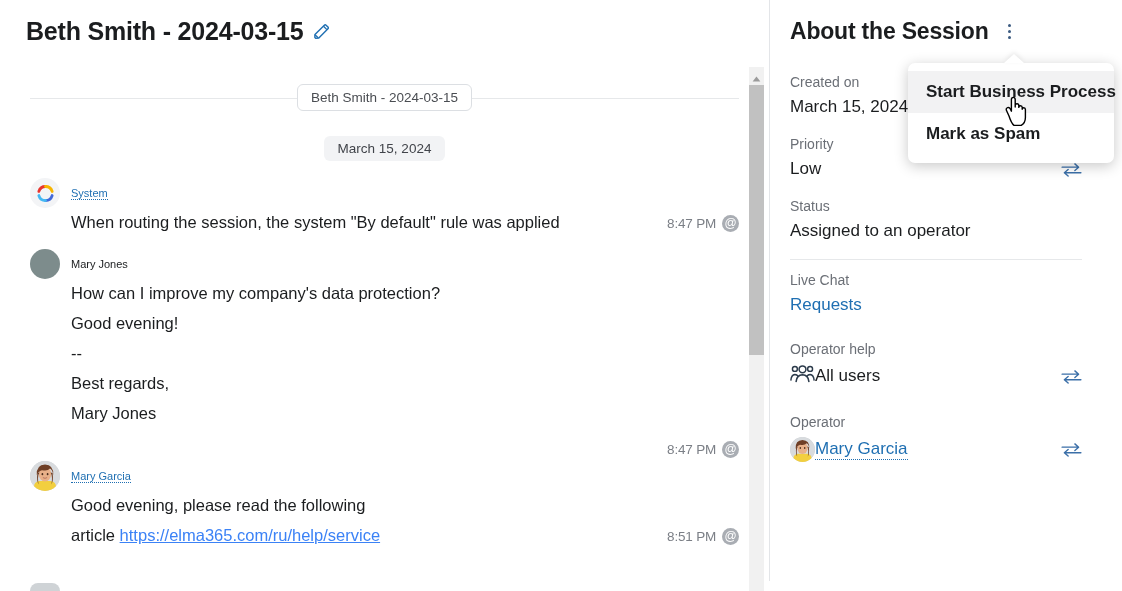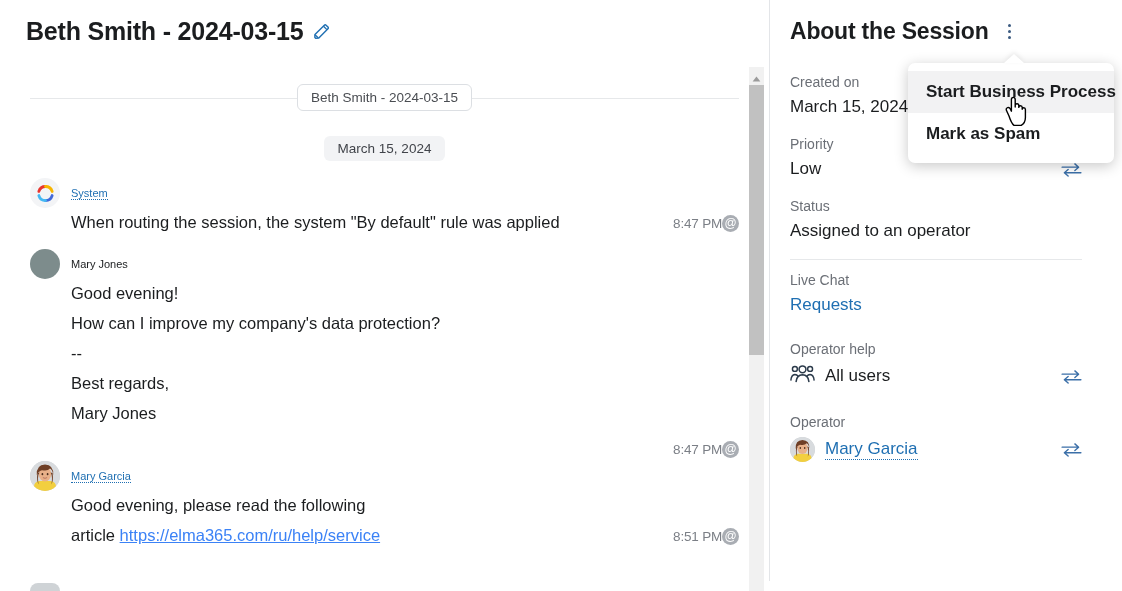--- a/index.html
+++ b/index.html
@@ -98,21 +98,21 @@
   .line {
     font-size: 16.5px;
     color: #1b1d1f;
     line-height: 30px;
     white-space: pre-wrap;
   }
   .msg-link { color: #3b82f6; text-decoration: underline; cursor: pointer; }
 
   .meta {
     position: absolute; right: 30px;
-    display: flex; align-items: center; 
+    display: flex; align-items: center; gap: 6px;
   }
   .meta .time { font-size: 13.5px; color: #7b7f86; letter-spacing: -0.2px; }
   .at-badge {
     width: 17px; height: 17px; border-radius: 50%;
     background: #a9adb3; color: #fff;
     font-size: 12px; line-height: 17px; text-align: center;
     font-family: "Liberation Sans", sans-serif;
   }
 
   
@@ -151,21 +151,21 @@
 
   .field { margin-top: 19px; }
   .field-label { font-size: 14px; color: #6b6f76; margin-bottom: 7px; }
   .field-value {
     font-size: 17px; color: #1b1d1f;
     display: flex; align-items: center;
   }
   .field-value.link { color: #1f6fb2; cursor: pointer; }
   .field-value .swap { margin-left: auto; cursor: pointer; display: inline-flex; }
   .sep { height: 1px; background: #e6e8ea; margin-top: 18px; }
-  .value-with-icon { display: flex; align-items: center; gap: 10px; width: 100%; }
+  .value-with-icon { display: flex; align-items: center; width: 100%; }
   .mini-avatar {
     width: 25px; height: 25px; border-radius: 50%;
     background: #cfd3d6; overflow: hidden; flex: 0 0 25px;
   }
   .operator-link {
     color: #1f6fb2; font-size: 17px;
     border-bottom: 1px dotted #1f6fb2; cursor: pointer;
   }
 
   
@@ -254,22 +254,22 @@
           <span class="at-badge">@</span>
         </div>
       </div>
 
       <div class="msg" style="margin-top:16px">
         <div class="msg-head">
           <span class="avatar plain"></span>
           <span class="author">Mary Jones</span>
         </div>
         <div class="msg-lines">
+          <div class="line">How can I improve my company's data protection?</div>
           <div class="line">Good evening!</div>
-          <div class="line">How can I improve my company's data protection?</div>
           <div class="line">--</div>
           <div class="line">Best regards,</div>
           <div class="line">Mary Jones</div>
         </div>
         <div class="meta" style="top:188px">
           <span class="time">8:47 PM</span>
           <span class="at-badge">@</span>
         </div>
       </div>
 

